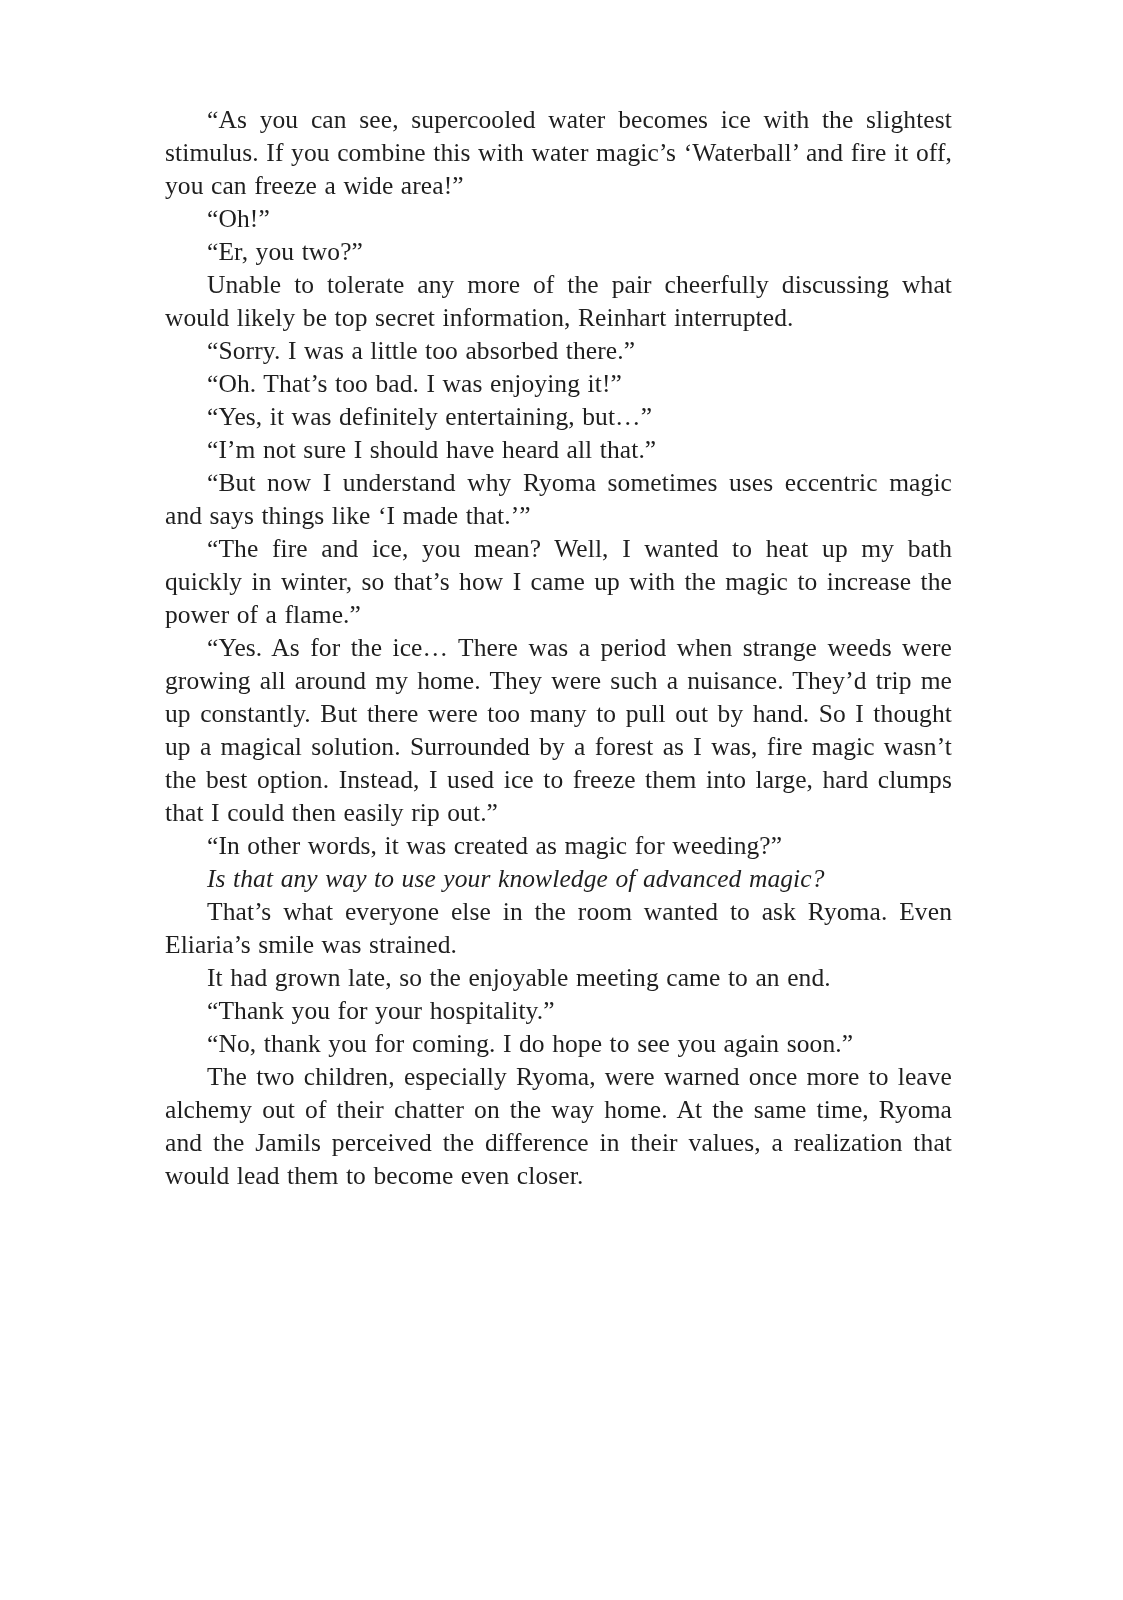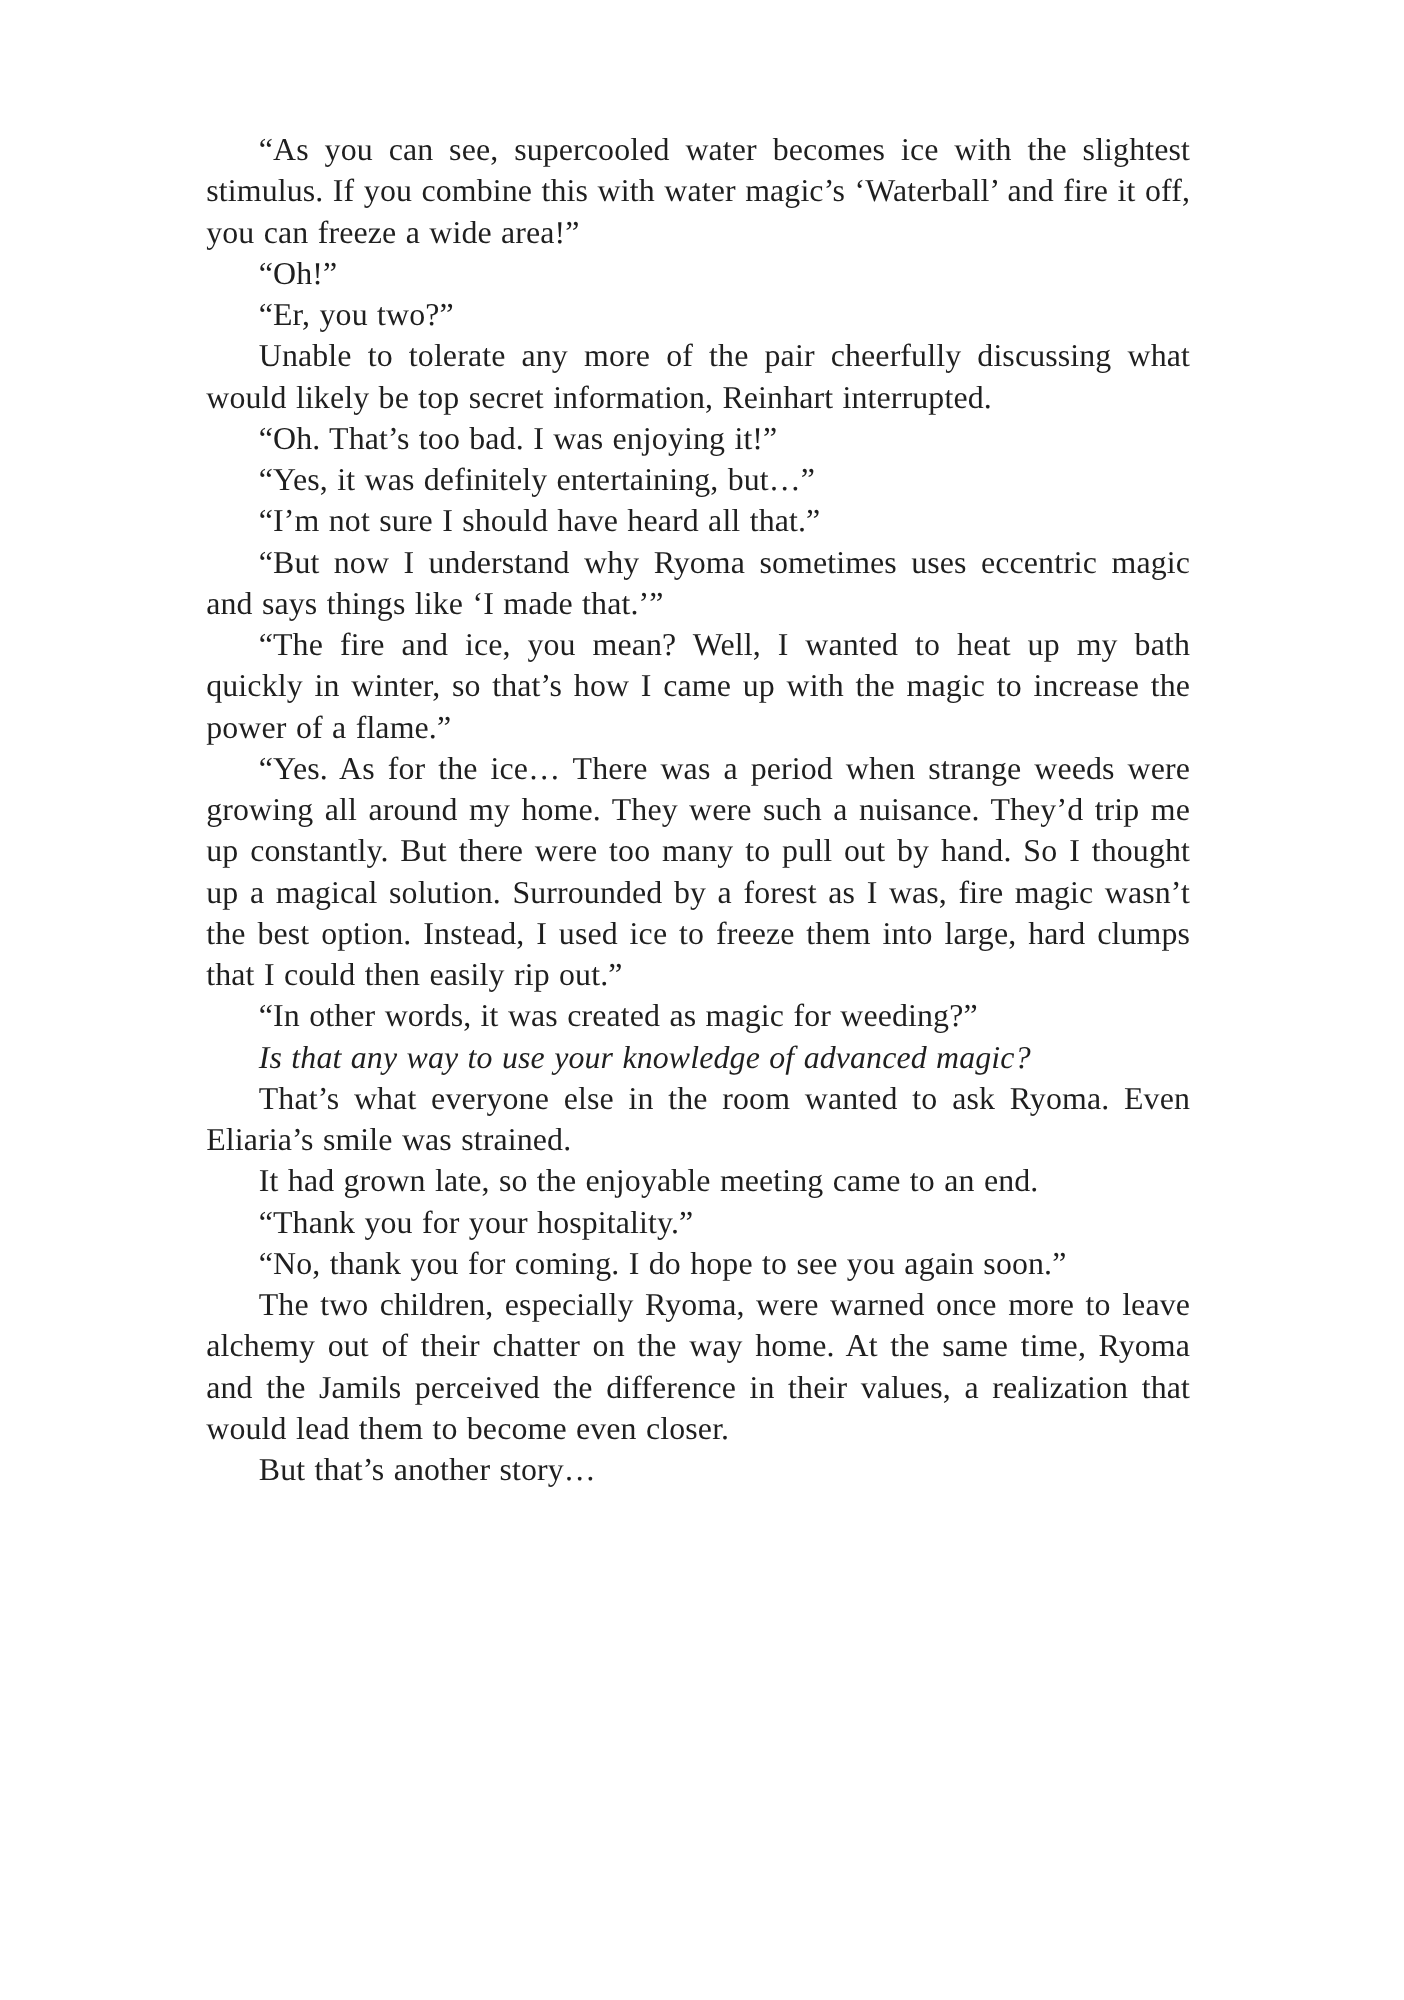--- a/index.html
+++ b/index.html
@@ -57,33 +57,33 @@
 </head>
 <body>
 
 <div class="page">
 
   <div class="page-body">
       <p class="para">“As you can see, supercooled water becomes ice with the slightest stimulus. If you combine this with water magic’s ‘Waterball’ and fire it off, you can freeze a wide area!”</p>
       <p class="para">“Oh!”</p>
       <p class="para">“Er, you two?”</p>
       <p class="para">Unable to tolerate any more of the pair cheerfully discussing what would likely be top secret information, Reinhart interrupted.</p>
+      <p class="para">“Sorry. I was a little too absorbed there.”</p>
       <p class="para">“Oh. That’s too bad. I was enjoying it!”</p>
       <p class="para">“Yes, it was definitely entertaining, but…”</p>
       <p class="para">“I’m not sure I should have heard all that.”</p>
       <p class="para">“But now I understand why Ryoma sometimes uses eccentric magic and says things like ‘I made that.’”</p>
       <p class="para">“The fire and ice, you mean? Well, I wanted to heat up my bath quickly in winter, so that’s how I came up with the magic to increase the power of a flame.”</p>
       <p class="para">“Yes. As for the ice… There was a period when strange weeds were growing all around my home. They were such a nuisance. They’d trip me up constantly. But there were too many to pull out by hand. So I thought up a magical solution. Surrounded by a forest as I was, fire magic wasn’t the best option. Instead, I used ice to freeze them into large, hard clumps that I could then easily rip out.”</p>
       <p class="para">“In other words, it was created as magic for weeding?”</p>
       <p class="para italic">Is that any way to use your knowledge of advanced magic?</p>
       <p class="para">That’s what everyone else in the room wanted to ask Ryoma. Even Eliaria’s smile was strained.</p>
       <p class="para">It had grown late, so the enjoyable meeting came to an end.</p>
       <p class="para">“Thank you for your hospitality.”</p>
       <p class="para">“No, thank you for coming. I do hope to see you again soon.”</p>
       <p class="para">The two children, especially Ryoma, were warned once more to leave alchemy out of their chatter on the way home. At the same time, Ryoma and the Jamils perceived the difference in their values, a realization that would lead them to become even closer.</p>
-      <p class="para">But that’s another story…</p>
     </div>
 
   <div class="footer">
     <span class="footer-label">THE END</span>
   </div>
 
 </div>
 
 </body></html>

